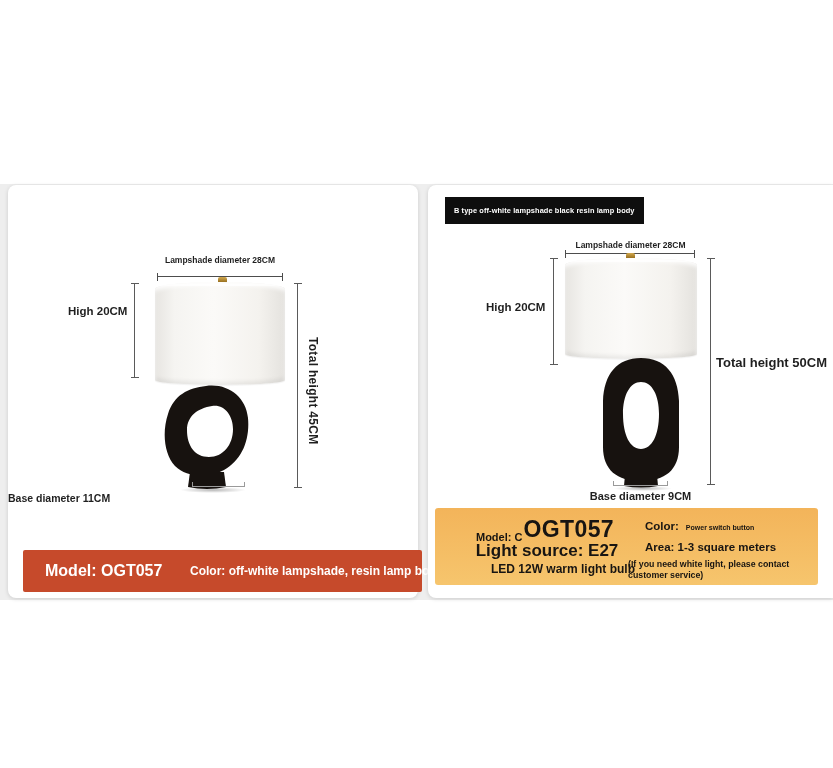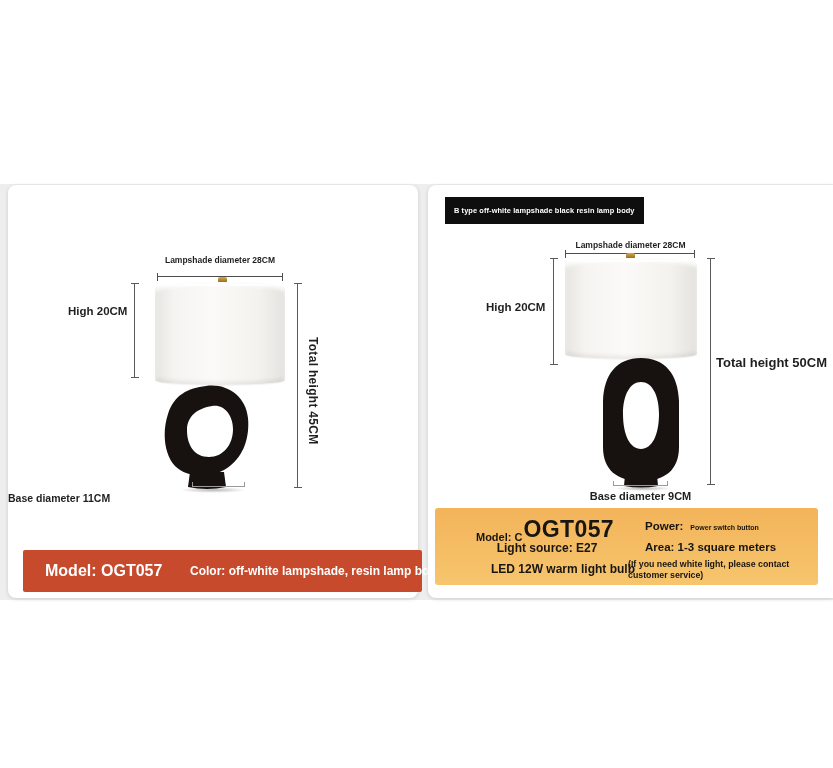--- a/index.html
+++ b/index.html
@@ -134,20 +134,20 @@
   <div class="lbl" style="left:70px; top:305px; width:285px; text-align:center; font-size:11px;">Base diameter 9CM</div>
 
   <div class="info-box" style="background:linear-gradient(180deg,#f3b45a,#f6c56d);">
     <div class="cell" style="left:110px; top:8px; transform:translateX(-50%);">
       <span class="model-group">
         <span class="model-small">Model: C</span>
         <span class="model-big">OGT057</span>
       </span>
     </div>
     <div class="cell" style="left:210px; top:12px; font-size:11.5px;">
-      <span>Power:</span><span class="switch-small">Power switch button</span>
+      <span>Color:</span><span class="switch-small">Power switch button</span>
     </div>
-    <div class="cell" style="left:112px; top:33px; transform:translateX(-50%); font-size:12px;">Light source: E27</div>
+    <div class="cell" style="left:112px; top:33px; transform:translateX(-50%); font-size:17px;">Light source: E27</div>
     <div class="cell" style="left:210px; top:33px; font-size:11.5px;">Area: 1-3 square meters</div>
     <div class="cell" style="left:128px; top:54px; transform:translateX(-50%); font-size:12px;">LED 12W warm light bulb</div>
     <div class="cell note" style="left:193px; top:51px;">(If you need white light, please contact customer service)</div>
   </div>
 </div>
 
 </body></html>

